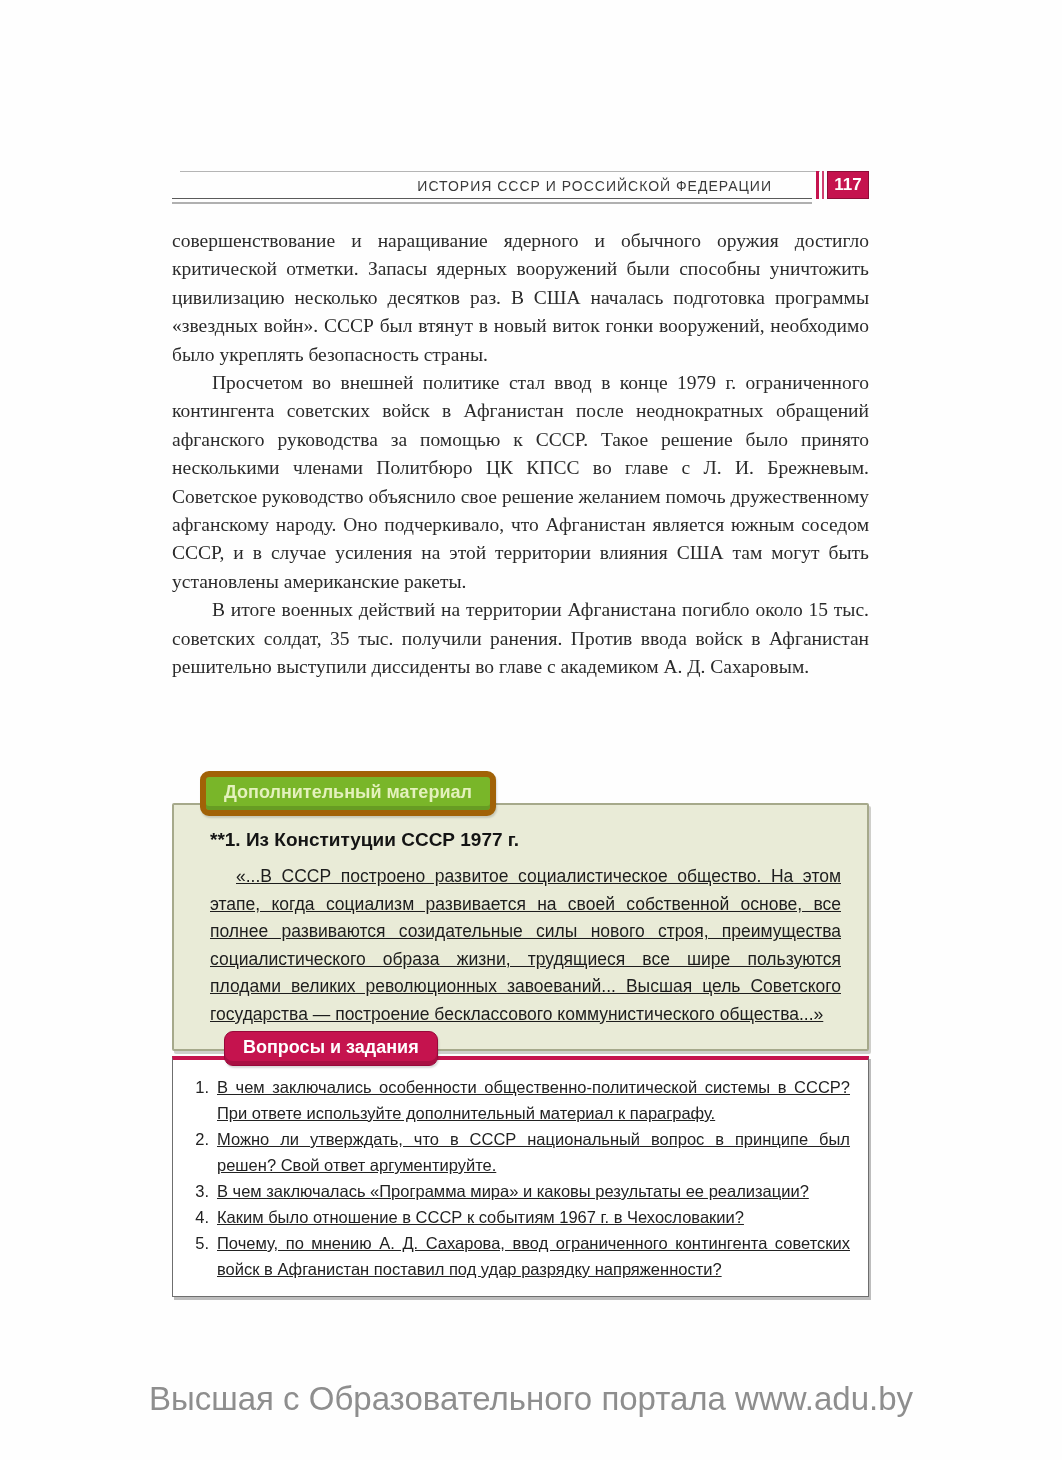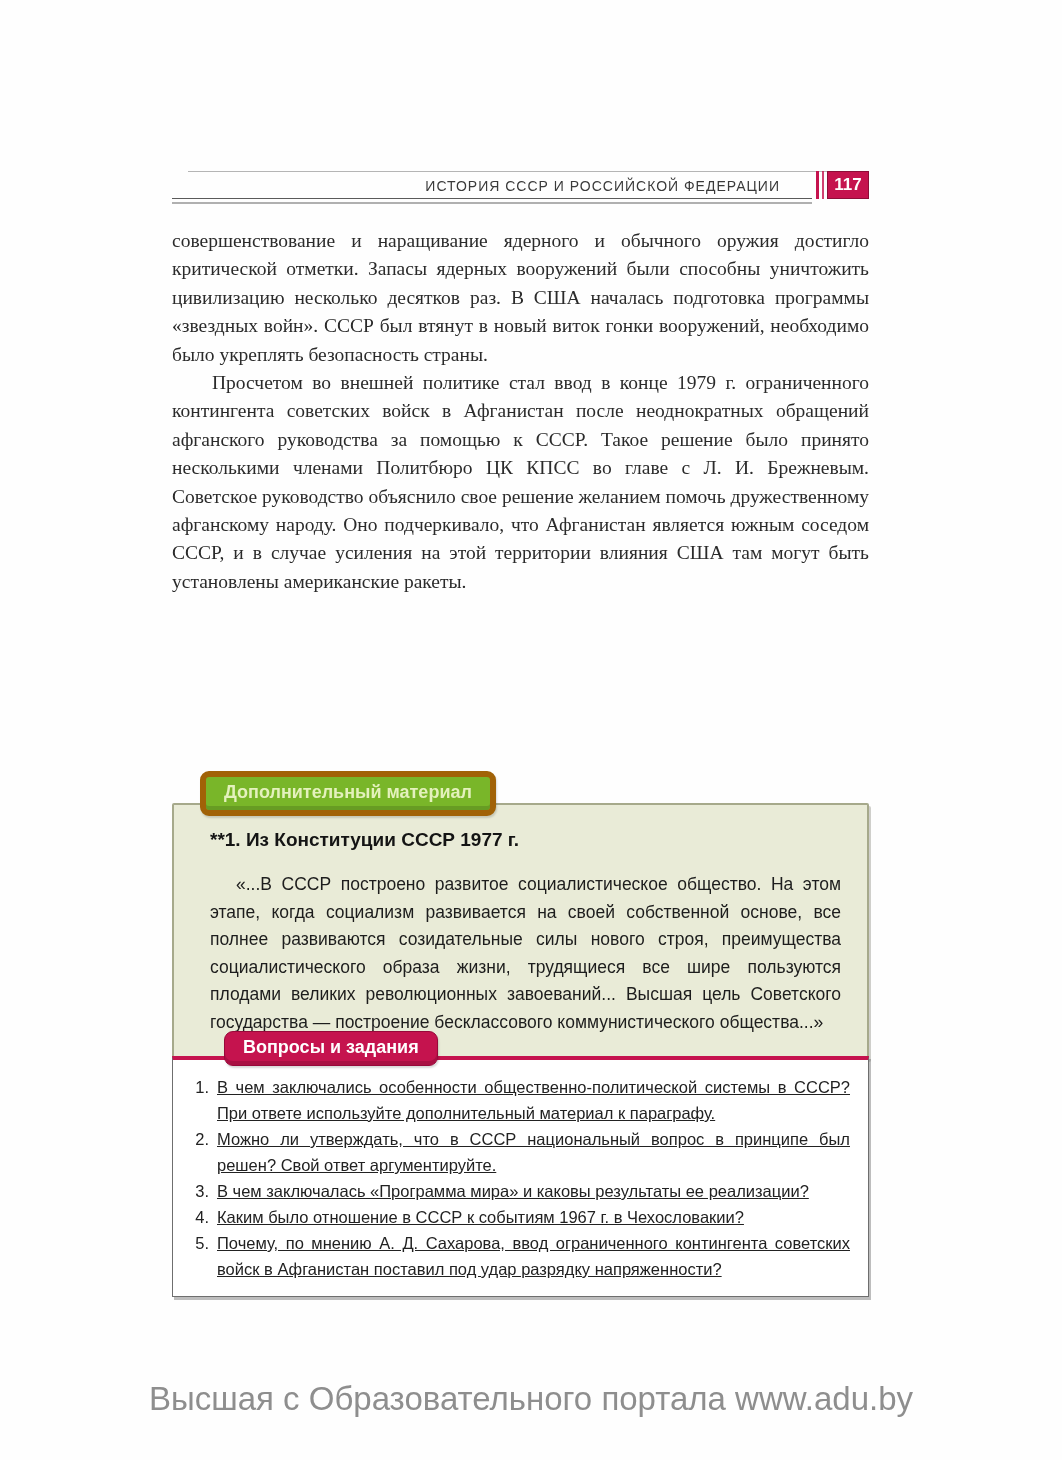--- a/index.html
+++ b/index.html
@@ -16,21 +16,21 @@
   .page{
     position:relative;
     width:1062px;height:1460px;
     background:#fefefe;
     font-family:"Liberation Serif","DejaVu Serif",serif;
     color:var(--body-text);
     overflow:hidden;
   }
   
   .running-header{
-    position:absolute;left:188px;top:171px;width:640px;
+    position:absolute;left:180px;top:171px;width:640px;
     border-top:1px solid #b5b5b5;
     padding:5px 48px 4px 0;
     text-align:right;
   }
   .running-header .rh-title{
     font-family:"Liberation Sans","DejaVu Sans",sans-serif;
     font-size:14px;letter-spacing:1px;color:#3a3a3a;font-weight:500;
   }
   .header-rule-bottom{
     position:absolute;left:172px;top:198px;width:640px;height:4px;
@@ -74,25 +74,25 @@
   .supplement-box{
     position:absolute;left:172px;top:803px;width:697px;
     background:var(--green-box-bg);
     border:2px solid var(--green-box-border);
     border-radius:2px;
     box-shadow:2px 3px 0 rgba(120,120,110,.35);
     padding:24px 26px 20px 36px;
     font-family:"Liberation Sans","DejaVu Sans",sans-serif;
   }
   .supplement-heading{
-    font-size:19px;font-weight:bold;color:#141414;margin-bottom:20px;
+    font-size:19px;font-weight:bold;color:#141414;margin-bottom:12px;
   }
   .supplement-quote{
     font-size:17.5px;line-height:27.6px;color:#1d1d1d;
-    text-align:justify;text-indent:26px;
+    text-align:justify;text-indent:26px;text-decoration:underline;
   }
   
   .questions-box{
     position:absolute;left:172px;top:1056px;width:697px;
     background:#ffffff;
     border:1px solid #6e6e6e;
     border-top:4px solid var(--crimson);
     box-shadow:2px 3px 0 rgba(110,110,110,.45);
     padding:14px 18px 14px 12px;
     font-family:"Liberation Sans","DejaVu Sans",sans-serif;
@@ -125,20 +125,21 @@
 
   <div class="pagebox-group">
     <div class="pagebox-bar"></div>
     <div class="pagebox-bar thin"></div>
     <div class="pagebox">117</div>
   </div>
 
   <div class="body-text">
     <p>совершенствование и наращивание ядерного и обычного оружия достигло критической отметки. Запасы ядерных вооружений были способны уничтожить цивилизацию несколько десятков раз. В США началась подготовка программы «звездных войн». СССР был втянут в новый виток гонки вооружений, необходимо было укреплять безопасность страны.</p>
     <p class="indent">Просчетом во внешней политике стал ввод в конце 1979 г. ограниченного контингента советских войск в Афганистан после неоднократных обращений афганского руководства за помощью к СССР. Такое решение было принято несколькими членами Политбюро ЦК КПСС во главе с Л. И. Брежневым. Советское руководство объяснило свое решение желанием помочь дружественному афганскому народу. Оно подчеркивало, что Афганистан является южным соседом СССР, и в случае усиления на этой территории влияния США там могут быть установлены американские ракеты.</p>
+    <p class="indent">В итоге военных действий на территории Афганистана погибло около 15 тыс. советских солдат, 35 тыс. получили ранения. Против ввода войск в Афганистан решительно выступили диссиденты во главе с академиком А. Д. Сахаровым.</p>
   </div>
 
   <div class="badge badge-green">Дополнительный материал</div>
   <div class="supplement-box">
     <div class="supplement-heading">**1. Из Конституции СССР 1977 г.</div>
     <div class="supplement-quote">«...В СССР построено развитое социалистическое общество. На этом этапе, когда социализм развивается на своей собственной основе, все полнее развиваются созидательные силы нового строя, преимущества социалистического образа жизни, трудящиеся все шире пользуются плодами великих революционных завоеваний... Высшая цель Советского государства — построение бесклассового коммунистического общества...»</div>
   </div>
 
   <div class="badge badge-red">Вопросы и задания</div>
   <div class="questions-box">

